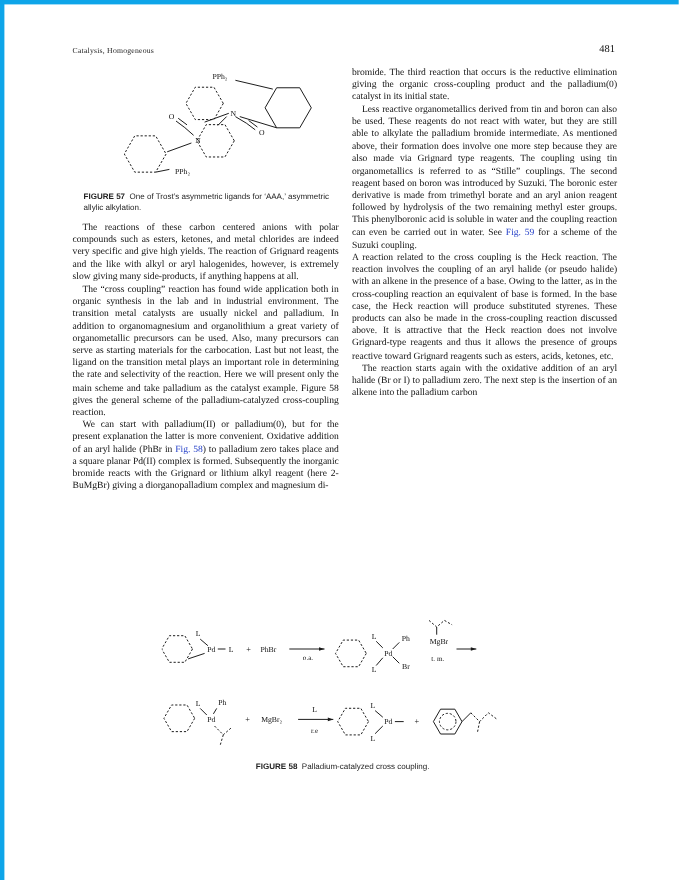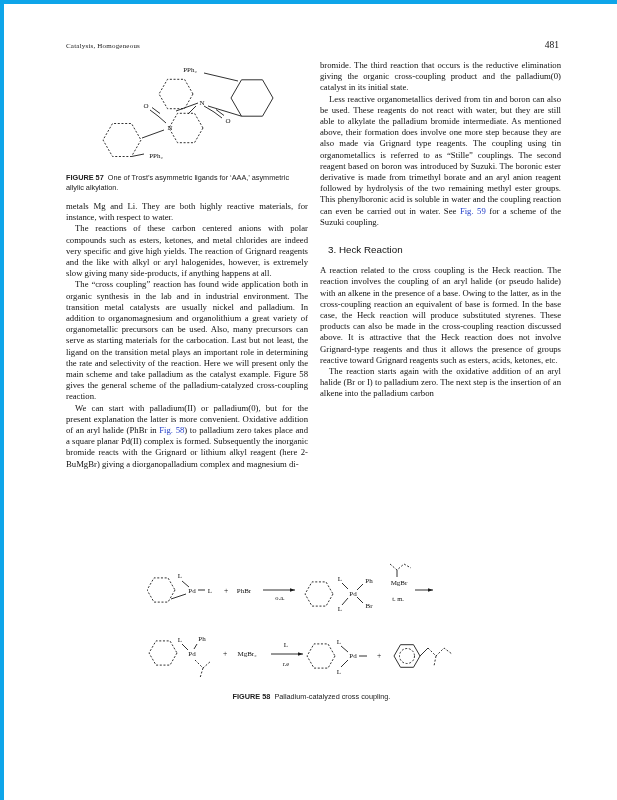--- a/index.html
+++ b/index.html
@@ -17,21 +17,21 @@
     font-size:7px;color:#222;letter-spacing:.2px;
   }
   .page-number{
     position:absolute;right:60px;top:36px;
     font-size:9.5px;color:#111;
   }
   .col{position:absolute;width:242px;font-size:8.7px;line-height:11.2px;text-align:justify;}
   .col p{margin:0;text-indent:9px;}
   .col p.noindent{text-indent:0;}
   .figlink{color:#2540c8;text-decoration:none;cursor:pointer;}
-  .fig57{position:absolute;left:62px;top:50px;width:242px;}
+  .fig57{position:absolute;left:72px;top:50px;width:242px;}
   .fig-caption{
     font-family:"Liberation Sans", sans-serif;
     font-size:7.3px;line-height:9.6px;color:#222;text-align:left;
   }
   .fig-caption b{font-weight:bold;}
   .fig57 .fig-caption{margin-top:3px;}
   .heading{
     font-family:"Liberation Sans", sans-serif;
     font-size:9.8px;font-weight:400;color:#111;
     margin:16px 0 10px 8px;text-indent:0 !important;text-align:left;
@@ -81,30 +81,28 @@
       <text x="80" y="54" font-size="7" text-anchor="middle">O</text>
       <text x="104" y="76" font-size="7" text-anchor="middle">N</text>
       <text x="90" y="104" font-size="7" text-anchor="middle">PPh₂</text>
     </svg>
     <div class="fig-caption">
       <b>FIGURE 57</b>&nbsp;&nbsp;<span>One of Trost’s asymmetric ligands for ‘AAA,’ asymmetric allylic alkylation.</span>
     </div>
   </div>
 
   <div class="col" style="left:62px;top:197px;">
-    <p class="noindent"><span>metals Mg and Li. They are both highly reactive materials, for instance, with respect to water.</span></p>
     <p><span>The reactions of these carbon centered anions with polar compounds such as esters, ketones, and metal chlorides are indeed very specific and give high yields. The reaction of Grignard reagents and the like with alkyl or aryl halogenides, however, is extremely slow giving many side-products, if anything happens at all.</span></p>
     <p><span>The “cross coupling” reaction has found wide application both in organic synthesis in the lab and in industrial environment. The transition metal catalysts are usually nickel and palladium. In addition to organomagnesium and organolithium a great variety of organometallic precursors can be used. Also, many precursors can serve as starting materials for the carbocation. Last but not least, the ligand on the transition metal plays an important role in determining the rate and selectivity of the reaction. Here we will present only the main scheme and take palladium as the catalyst example. Figure 58 gives the general scheme of the palladium-catalyzed cross-coupling reaction.</span></p>
     <p><span>We can start with palladium(II) or palladium(0), but for the present explanation the latter is more convenient. Oxidative addition of an aryl halide (PhBr in </span><a class="figlink">Fig. 58</a><span>) to palladium zero takes place and a square planar Pd(II) complex is formed. Subsequently the inorganic bromide reacts with the Grignard or lithium alkyl reagent (here 2-BuMgBr) giving a diorganopalladium complex and magnesium di-</span></p>
   </div>
 
   <div class="col" style="left:316px;top:56px;width:241px;">
     <p class="noindent"><span>bromide. The third reaction that occurs is the reductive elimination giving the organic cross-coupling product and the palladium(0) catalyst in its initial state.</span></p>
     <p><span>Less reactive organometallics derived from tin and boron can also be used. These reagents do not react with water, but they are still able to alkylate the palladium bromide intermediate. As mentioned above, their formation does involve one more step because they are also made via Grignard type reagents. The coupling using tin organometallics is referred to as “Stille” couplings. The second reagent based on boron was introduced by Suzuki. The boronic ester derivative is made from trimethyl borate and an aryl anion reagent followed by hydrolysis of the two remaining methyl ester groups. This phenylboronic acid is soluble in water and the coupling reaction can even be carried out in water. See </span><a class="figlink">Fig. 59</a><span> for a scheme of the Suzuki coupling.</span></p>
-    <div class="heading">3. Heck Reaction</div>
     <p class="noindent"><span>A reaction related to the cross coupling is the Heck reaction. The reaction involves the coupling of an aryl halide (or pseudo halide) with an alkene in the presence of a base. Owing to the latter, as in the cross-coupling reaction an equivalent of base is formed. In the base case, the Heck reaction will produce substituted styrenes. These products can also be made in the cross-coupling reaction discussed above. It is attractive that the Heck reaction does not involve Grignard-type reagents and thus it allows the presence of groups reactive toward Grignard reagents such as esters, acids, ketones, etc.</span></p>
     <p><span>The reaction starts again with the oxidative addition of an aryl halide (Br or I) to palladium zero. The next step is the insertion of an alkene into the palladium carbon</span></p>
   </div>
 
   <div class="fig58">
     <svg width="330" height="138" viewBox="0 0 330 138">
 
       <g>
         <polygon class="dashed" points="28,40 21,52.1 7,52.1 0,40 7,27.9 21,27.9"></polygon>
         <line class="bond" x1="35" y1="31" x2="42" y2="37"></line>

